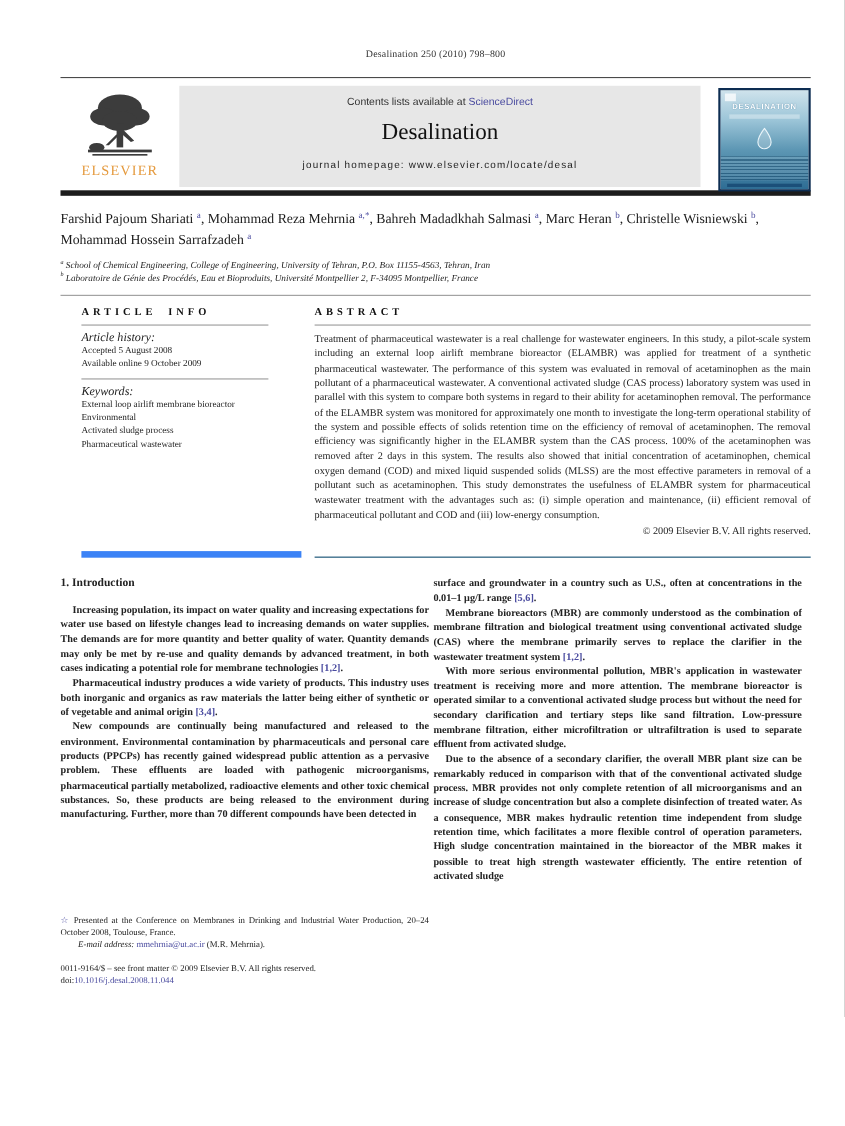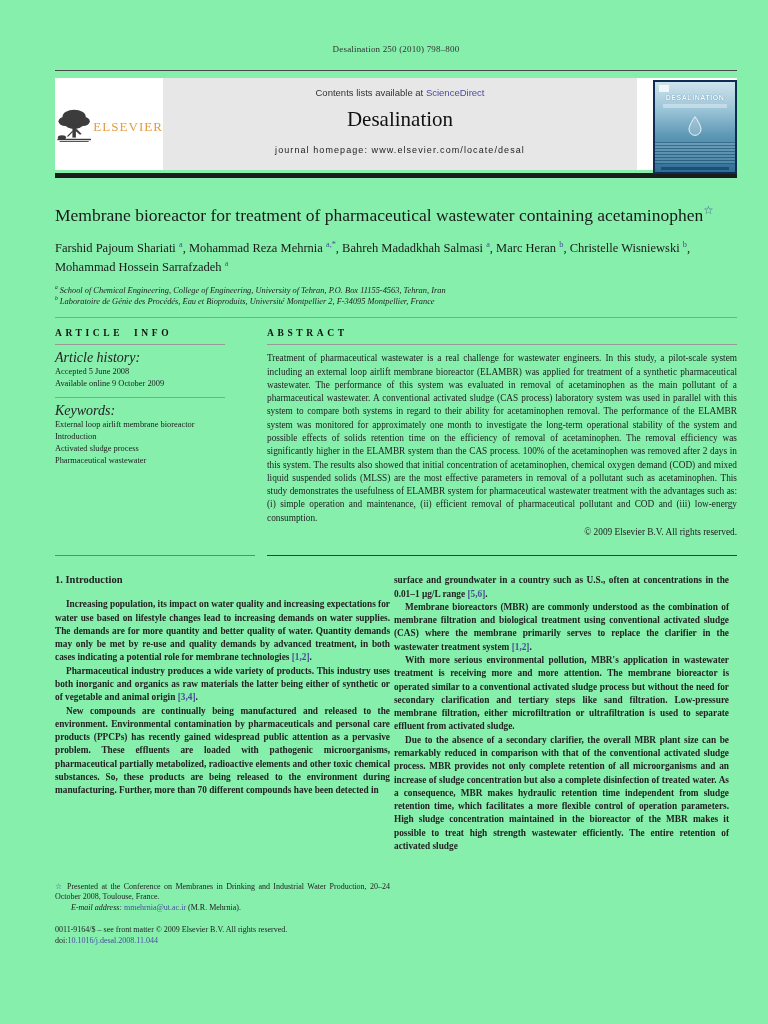--- a/index.html
+++ b/index.html
@@ -1,27 +1,27 @@
 <!DOCTYPE html>
 <html><head>
 <meta charset="utf-8">
 <style>
   html,body{margin:0;padding:0;background:#888;}
   .page{
-    width:768px;height:1024px;background:#86efac;position:relative;
+    width:768px;height:1024px;background:#ffffff;position:relative;
     font-family:"Liberation Serif","DejaVu Serif",serif;color:#222;
     margin:0 auto;overflow:hidden;box-sizing:border-box;padding-left:24px;
   }
   .content{width:682px;margin:0 auto;}
   
   .journal-ref{padding-top:44px;text-align:center;font-size:9px;color:#333;letter-spacing:0.02em;}
   .toprule{border:0;border-top:1.5px solid #4a4a4a;margin:16px 0 0 0;}
   
   .band{display:flex;margin-top:7px;height:92px;}
-  .logo-box{width:108px;background:#fff;display:flex;flex-direction:row;align-items:center;justify-content:flex-start;padding-top:4px;box-sizing:border-box;}
+  .logo-box{width:108px;background:#fff;display:flex;flex-direction:column;align-items:center;justify-content:flex-start;padding-top:4px;box-sizing:border-box;}
   .logo-box svg{display:block;}
   .elsevier-word{font-size:13px;color:#e59a3e;letter-spacing:0.08em;margin-top:1px;font-family:"Liberation Serif",serif;}
   .band-center{flex:1;background:#e7e7e7;text-align:center;padding-top:9px;box-sizing:border-box;}
   .contents-line{font-family:"Liberation Sans","DejaVu Sans",sans-serif;font-size:9.5px;color:#333;}
   .masthead{font-size:21px;color:#111;margin-top:9px;}
   .homepage-line{font-family:"Liberation Sans","DejaVu Sans",sans-serif;font-size:9px;color:#222;letter-spacing:0.12em;margin-top:13px;}
   .cover-box{width:100px;background:#fff;display:flex;align-items:flex-start;justify-content:flex-end;}
   .cover{width:80px;height:90px;margin-top:2px;border:2px solid #0d2d52;background:linear-gradient(180deg,#cfe3ec 0%,#9cc5d8 30%,#5d97b4 60%,#2e6d94 100%);position:relative;overflow:hidden;}
   .cover-issn{position:absolute;top:3px;left:4px;width:10px;height:7px;background:rgba(255,255,255,0.75);}
   .cover-title{position:absolute;top:12px;left:0;right:0;text-align:center;color:#fff;font-size:7px;font-weight:bold;letter-spacing:0.08em;font-family:"Liberation Sans",sans-serif;text-shadow:0 0 1px #2e6d94;}
@@ -34,25 +34,25 @@
   .title{font-size:17.5px;line-height:1.32;margin-top:26px;color:#1a1a1a;}
   .authors{font-size:12.5px;margin-top:12px;line-height:1.5;color:#1a1a1a;}
   .affils{margin-top:8px;font-size:8.4px;font-style:italic;line-height:1.35;color:#222;}
   .lnk{color:#4a4b9f;}
   .sup{vertical-align:super;font-size:0.66em;line-height:0;}
   .suplnk{vertical-align:super;font-size:0.66em;line-height:0;color:#4a4b9f;}
   .it{font-style:italic;}
   .midrule{border:0;border-top:1px solid #999;margin:10px 0 0 0;}
   
   .info-abs{display:flex;margin-top:0;}
-  .info-col{width:200px;min-height:238px;border-bottom:1px solid #3b82f6;box-sizing:border-box;padding-top:10px;}
+  .info-col{width:200px;min-height:238px;border-bottom:6px solid #3b82f6;box-sizing:border-box;padding-top:10px;margin-left:19px;}
   .info-col .colrule{border:0;border-top:1px solid #999;width:170px;margin:6px 0 5px 0;}
   .abs-col{flex:1;margin-left:12px;min-height:238px;border-bottom:1px solid #0c4a6e;box-sizing:border-box;padding-top:10px;}
   .sec-head{font-size:9.5px;font-weight:bold;letter-spacing:0.38em;word-spacing:0.5em;color:#111;}
-  .hist-label,.kw-label{font-size:14px;font-style:italic;}
+  .hist-label,.kw-label{font-size:11px;font-style:italic;}
   .hist-line,.kw-line{font-size:8.4px;line-height:1.45;}
   .abs-rule{border:0;border-top:1px solid #999;margin:6px 0 7px 0;}
   .abs-text{font-size:9.3px;line-height:1.43;text-align:justify;color:#222;}
   .abs-copy{font-size:9.3px;text-align:right;margin-top:2px;}
   
   .body-cols{display:flex;margin-top:18px;gap:4px;}
   .bcol{width:335px;box-sizing:border-box;}
   .bcol-left{display:flex;flex-direction:column;min-height:372px;}
   .h-intro{font-size:10.5px;font-weight:bold;margin:0 0 13px 0;}
   .para{font-size:9.3px;line-height:1.43;text-align:justify;margin:0;text-indent:11px;font-weight:bold;}
@@ -107,40 +107,39 @@
             <path d="M12 1 C12 1 3 13 3 20 a9 9 0 0 0 18 0 C21 13 12 1 12 1 Z" fill="rgba(255,255,255,0.22)" stroke="#eaf5fa" stroke-width="1.5"></path>
           </svg>
           <div class="cover-sea"></div>
           <div class="cover-strip"></div>
         </div>
       </div>
     </div>
 
     <div class="blackbar"></div>
 
-    <div class="title"><span>Membrane bioreactor for treatment of pharmaceutical wastewater containing acetaminophen</span><span class="suplnk">☆</span></div>
     <div class="authors"><span>Farshid Pajoum Shariati </span><span class="suplnk">a</span><span>, Mohammad Reza Mehrnia </span><span class="suplnk">a,*</span><span>, Bahreh Madadkhah Salmasi </span><span class="suplnk">a</span><span>, Marc Heran </span><span class="suplnk">b</span><span>, Christelle Wisniewski </span><span class="suplnk">b</span><span>, Mohammad Hossein Sarrafzadeh </span><span class="suplnk">a</span></div>
     <div class="affils">
       <div><span class="sup">a</span><span> School of Chemical Engineering, College of Engineering, University of Tehran, P.O. Box 11155-4563, Tehran, Iran</span></div>
       <div><span class="sup">b</span><span> Laboratoire de Génie des Procédés, Eau et Bioproduits, Université Montpellier 2, F-34095 Montpellier, France</span></div>
     </div>
 
     <hr class="midrule">
 
     <div class="info-abs">
       <div class="info-col">
         <div class="sec-head">ARTICLE INFO</div>
         <hr class="colrule">
         <div class="hist-label">Article history:</div>
-        <div class="hist-line">Accepted 5 June 2008</div>
+        <div class="hist-line">Accepted 5 August 2008</div>
         <div class="hist-line">Available online 9 October 2009</div>
         <hr class="colrule">
         <div class="kw-label">Keywords:</div>
         <div class="kw-line">External loop airlift membrane bioreactor</div>
-        <div class="kw-line">Introduction</div>
+        <div class="kw-line">Environmental</div>
         <div class="kw-line">Activated sludge process</div>
         <div class="kw-line">Pharmaceutical wastewater</div>
       </div>
 
       <div class="abs-col">
         <div class="sec-head">ABSTRACT</div>
         <hr class="abs-rule">
         <div class="abs-text">Treatment of pharmaceutical wastewater is a real challenge for wastewater engineers. In this study, a pilot-scale system including an external loop airlift membrane bioreactor (ELAMBR) was applied for treatment of a synthetic pharmaceutical wastewater. The performance of this system was evaluated in removal of acetaminophen as the main pollutant of a pharmaceutical wastewater. A conventional activated sludge (CAS process) laboratory system was used in parallel with this system to compare both systems in regard to their ability for acetaminophen removal. The performance of the ELAMBR system was monitored for approximately one month to investigate the long-term operational stability of the system and possible effects of solids retention time on the efficiency of removal of acetaminophen. The removal efficiency was significantly higher in the ELAMBR system than the CAS process. 100% of the acetaminophen was removed after 2 days in this system. The results also showed that initial concentration of acetaminophen, chemical oxygen demand (COD) and mixed liquid suspended solids (MLSS) are the most effective parameters in removal of a pollutant such as acetaminophen. This study demonstrates the usefulness of ELAMBR system for pharmaceutical wastewater treatment with the advantages such as: (i) simple operation and maintenance, (ii) efficient removal of pharmaceutical pollutant and COD and (iii) low-energy consumption.</div>
         <div class="abs-copy">© 2009 Elsevier B.V. All rights reserved.</div>
       </div>

